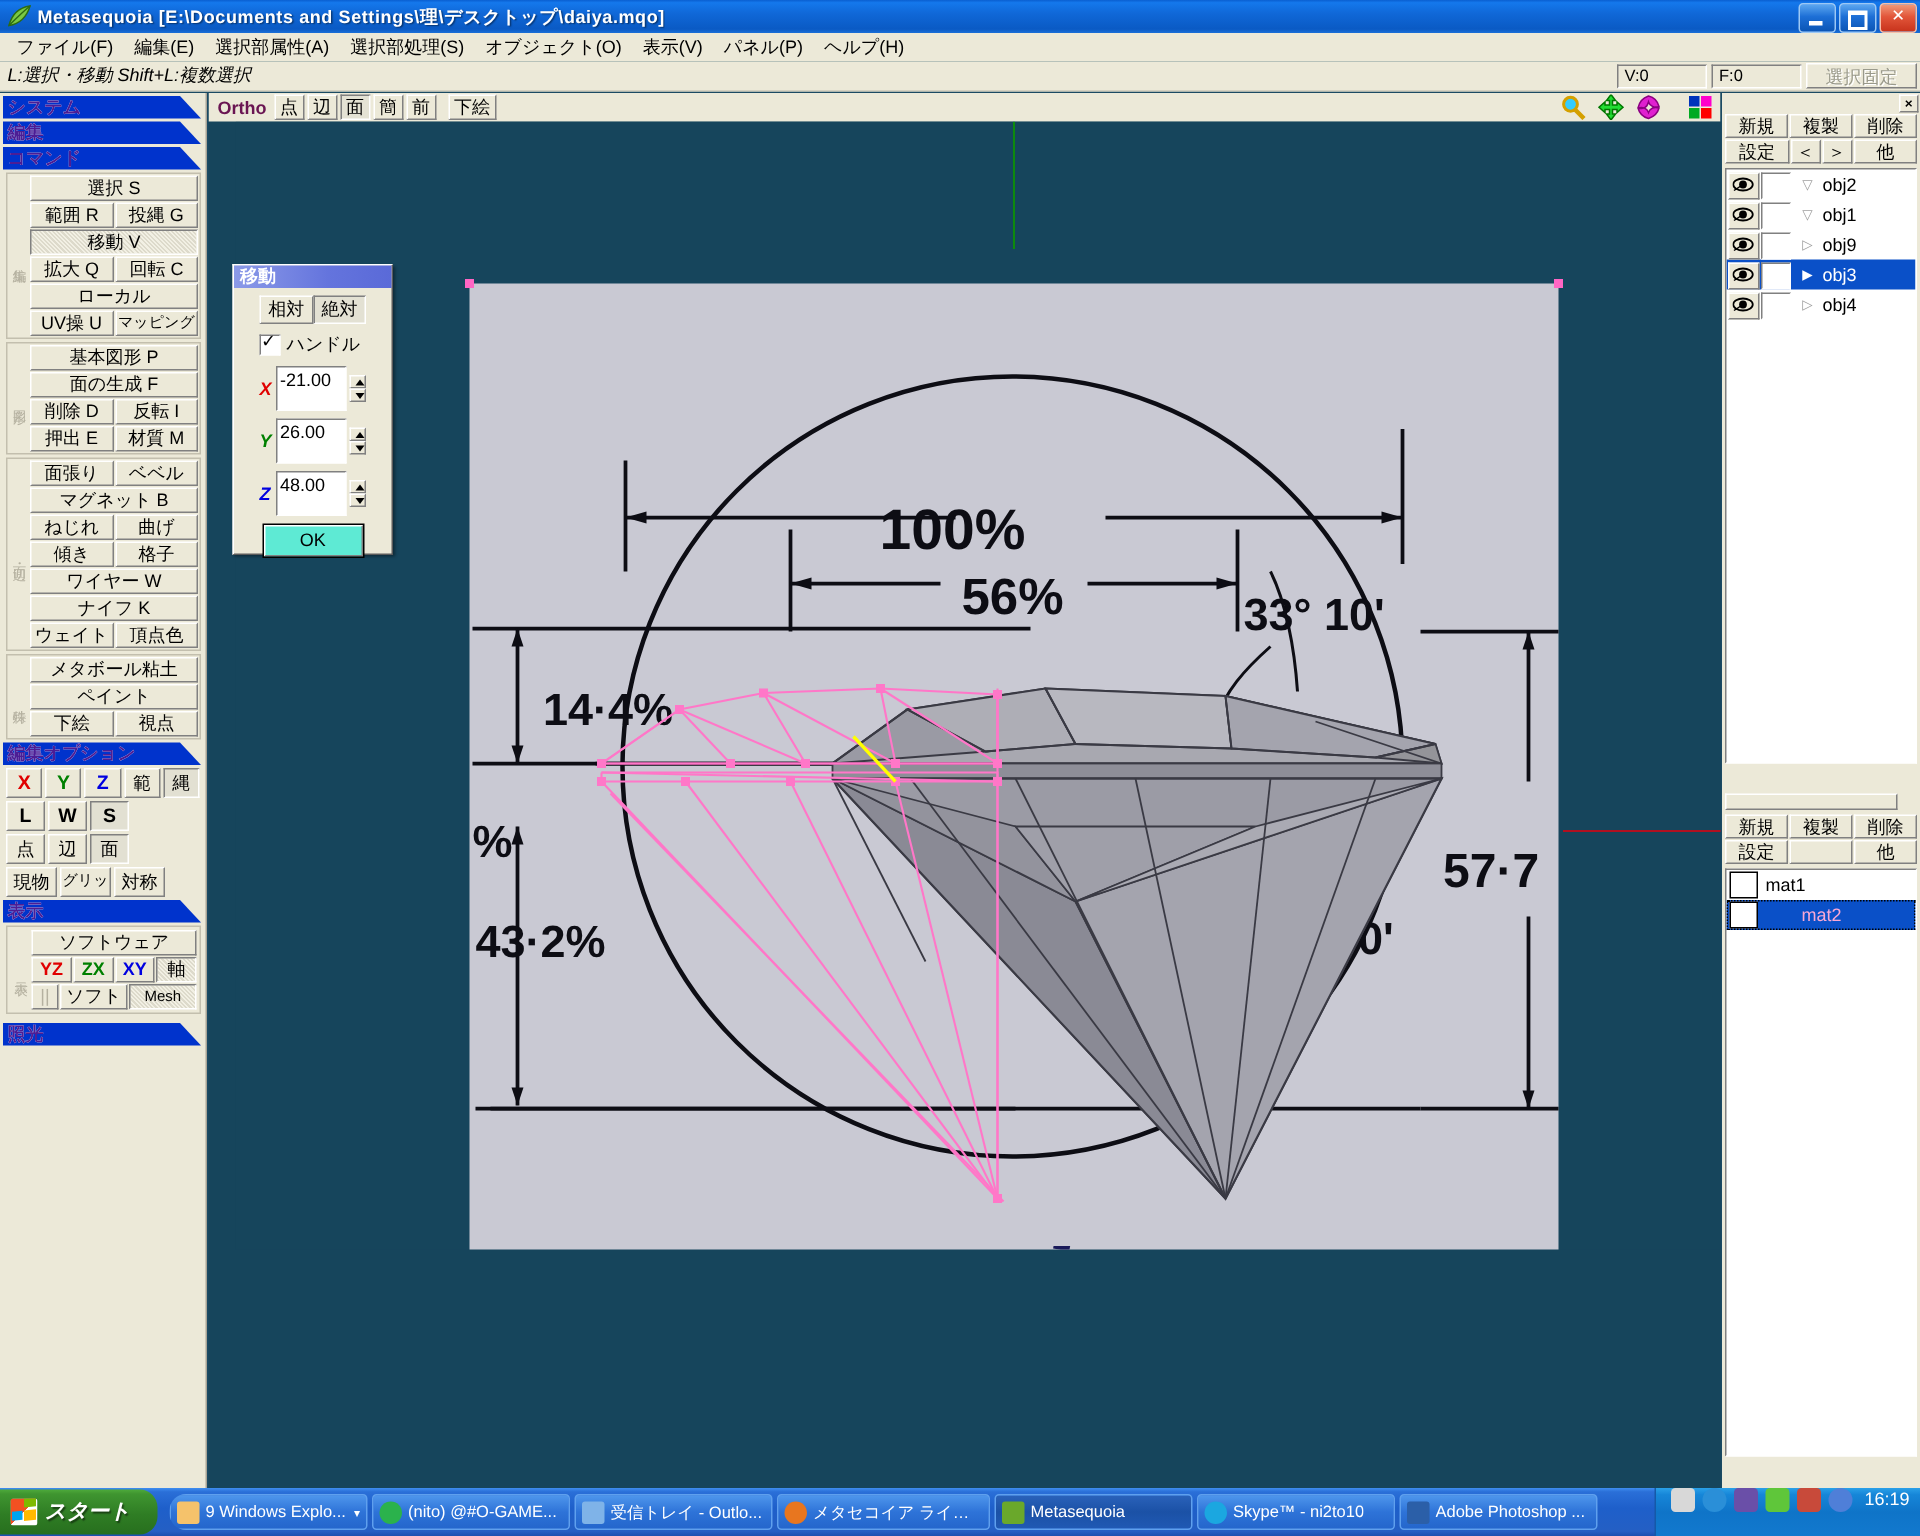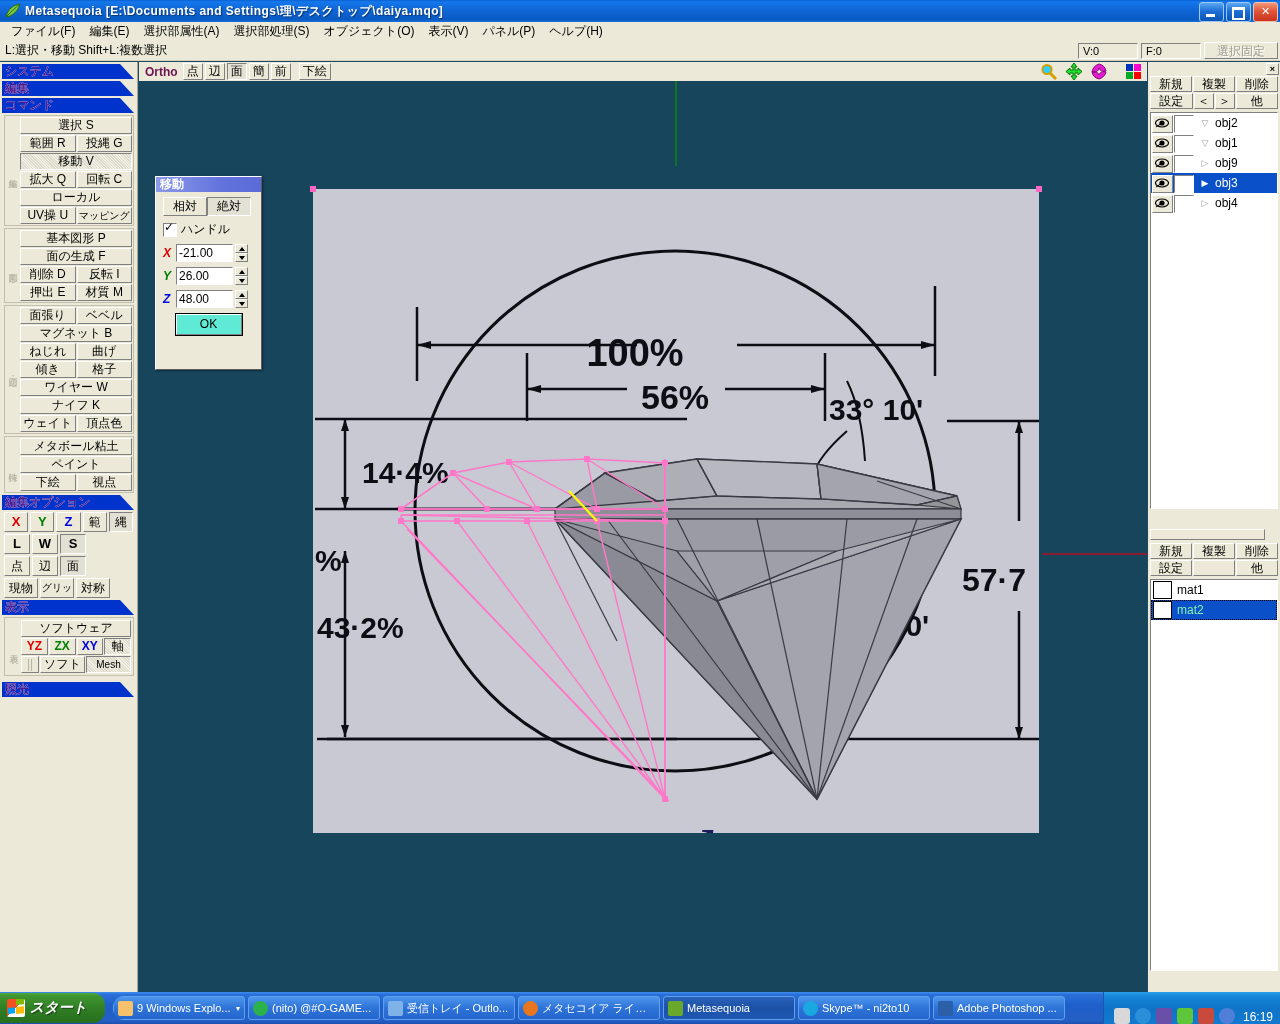--- a/index.html
+++ b/index.html
@@ -40,21 +40,21 @@
     background:#ece9d8;display:flex;align-items:center;padding-left:4px;box-sizing:border-box;
   }
   .menubar .mi{padding:1px 7px;font-size:12px;color:#000;white-space:nowrap;}
 
   
   .hintbar{
     position:absolute;left:0;top:41px;width:1280px;height:20px;
     background:#ece9d8;border-bottom:1px solid #d4d0c0;
     display:flex;align-items:center;box-sizing:border-box;
   }
-  .hintbar .htext{padding-left:5px;font-size:12px;color:#000;}
+  .hintbar .htext{padding-left:5px;font-size:12px;color:#000;font-style:italic;}
   .vf-wrap{position:absolute;right:2px;top:1px;display:flex;gap:3px;align-items:center;}
   .vf{
     width:60px;height:16px;background:#ece9d8;border:1px solid #fff;
     border-top-color:#808080;border-left-color:#808080;
     font-size:11px;line-height:15px;padding-left:4px;box-sizing:border-box;color:#000;
   }
   .lockbtn{
     width:74px;height:17px;background:#ece9d8;
     border:1px solid #fff;border-right-color:#808080;border-bottom-color:#808080;
     font-size:12px;line-height:16px;text-align:center;color:#9a9a8c;
@@ -145,40 +145,40 @@
   .movedlg{
     position:absolute;left:155px;top:195px;width:105px;height:192px;
     background:#ece9d8;border:1px solid;border-color:#ffffff #5a5a5a #5a5a5a #ffffff;
     box-shadow:1px 1px 2px rgba(0,0,0,.4);
   }
   .movedlg .dtitle{
     height:15px;background:linear-gradient(to right,#8b9ae8,#6474dd 60%,#5a6ad8);
     color:#fff;font-size:12px;font-weight:bold;line-height:15px;padding-left:4px;
     box-sizing:border-box;
   }
-  .movedlg .dbody{padding:5px 7px;}
+  .movedlg .dbody{padding:5px 17px;}
   .tabpair{display:flex;margin-bottom:5px;}
   .tabpair .tb{
     width:44px;height:19px;font-size:12px;line-height:17px;text-align:center;background:#ece9d8;
     border:1px solid;border-color:#ffffff #808080 #808080 #ffffff;box-sizing:border-box;color:#000;
   }
   .tabpair .tb.on{border-color:#808080 #ffffff #ffffff #808080;background:#e3e1d3;}
   .chkrow{display:flex;align-items:center;margin-bottom:6px;}
   .chkbox{
     width:12px;height:12px;background:#fff;border:1px solid;
     border-color:#808080 #ffffff #ffffff #808080;position:relative;margin-right:4px;
   }
   .chkbox::after{
     content:"✓";position:absolute;left:0px;top:-4px;font-size:12px;color:#000;font-weight:bold;
   }
   .chklbl{font-size:12px;}
   .axisrow{display:flex;align-items:center;margin-bottom:5px;}
   .axislbl{width:13px;font-size:12px;font-weight:bold;font-style:italic;}
   .numfield{
-    width:57px;height:18px;background:#fff;
+    width:57px;height:30px;background:#fff;
     border:1px solid;border-color:#808080 #ffffff #ffffff #808080;
     font-size:12px;line-height:16px;padding-left:2px;box-sizing:border-box;color:#000;
   }
   .spin{width:13px;height:18px;display:flex;flex-direction:column;margin-left:2px;}
   .spin div{
     flex:1;background:#ece9d8;border:1px solid;border-color:#ffffff #808080 #808080 #ffffff;
     box-sizing:border-box;position:relative;
   }
   .spin div::after{
     content:"";position:absolute;left:3px;top:2px;border-style:solid;
@@ -235,21 +235,21 @@
   }
   .scrollbar{
     height:11px;margin:1px 15px 1px 2px;background:#ece9d8;
     border:1px solid;border-color:#ffffff #808080 #808080 #ffffff;box-sizing:border-box;
   }
   .matlist{
     margin:2px;background:#fff;border:1px solid;
     border-color:#808080 #ffffff #ffffff #808080;height:390px;overflow:hidden;
   }
   .matrow{display:flex;align-items:center;height:20px;font-size:12px;padding-left:2px;text-align:right;}
-  .matrow.sel{background:#0a50c8;color:#86efac;outline:1px dotted #000;outline-offset:-1px;}
+  .matrow.sel{background:#0a50c8;color:#f9a8d4;outline:1px dotted #000;outline-offset:-1px;gap:24px;}
   .matsw{
     width:17px;height:16px;background:#fff;border:1px solid #000;margin-right:5px;flex:none;
   }
 
   
   .taskbar{
     position:absolute;left:0;top:992px;width:1280px;height:32px;
     background:linear-gradient(to bottom,#3f8ef0 0%,#2a6fd8 8%,#1e5fca 42%,#245fc4 90%,#1b4fb0 100%);
     display:flex;align-items:center;
   }
@@ -272,21 +272,21 @@
     height:24px;min-width:132px;max-width:142px;display:flex;align-items:center;
     background:linear-gradient(to bottom,#4e96ec,#2e73d8 50%,#2466cc);
     border:1px solid #5fa0ee;border-radius:3px;color:#fff;font-size:11px;
     padding:0 4px;box-sizing:border-box;white-space:nowrap;overflow:hidden;flex:none;
   }
   .tbtask.active{background:linear-gradient(to bottom,#2a62ba,#1b51a6 50%,#2059b4);}
   .tbtask .ti{width:15px;height:15px;margin-right:4px;flex:none;border-radius:2px;}
   .tbtask .tl{overflow:hidden;text-overflow:ellipsis;}
   .tbtask .arw{margin-left:auto;font-size:8px;}
   .tray{
-    height:32px;display:flex;align-items:flex-end;gap:5px;padding:0 7px 0 10px;
+    height:32px;display:flex;align-items:flex-start;gap:5px;padding:0 7px 0 10px;
     background:linear-gradient(to bottom,#2aa0e8 0%,#1686d8 14%,#0f74c8 50%,#1279ce 100%);
     border-left:1px solid #1559a8;flex:none;
   }
   .tray .tico{width:16px;height:16px;border-radius:3px;}
   .tray .clock{color:#fff;font-size:12px;margin-left:3px;}
 </style>
 </head>
 <body>
 
 <div class="app">

